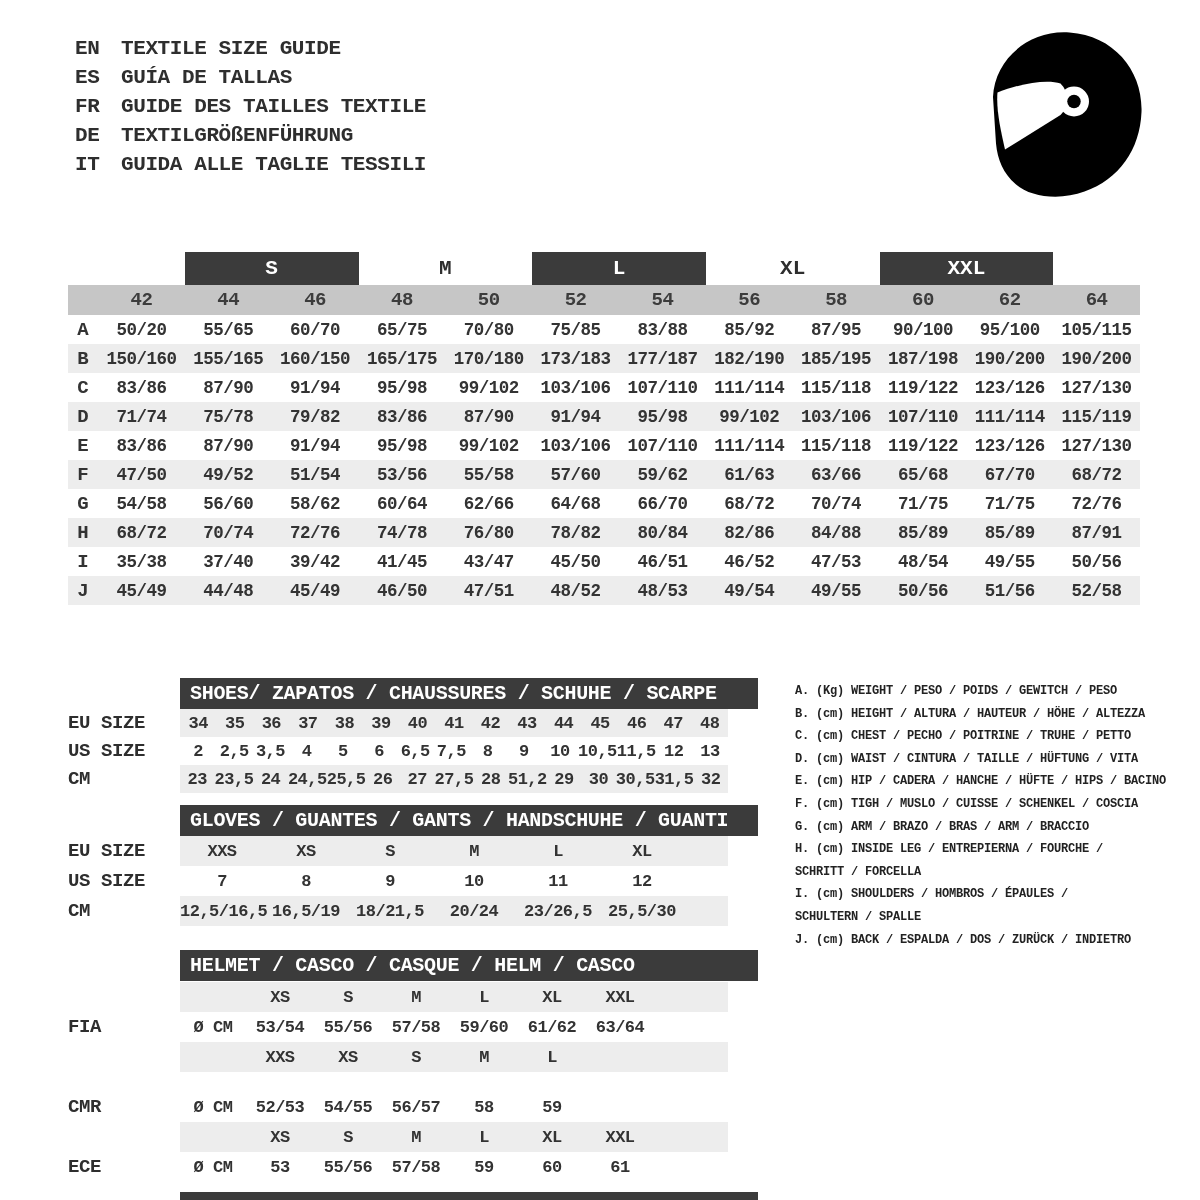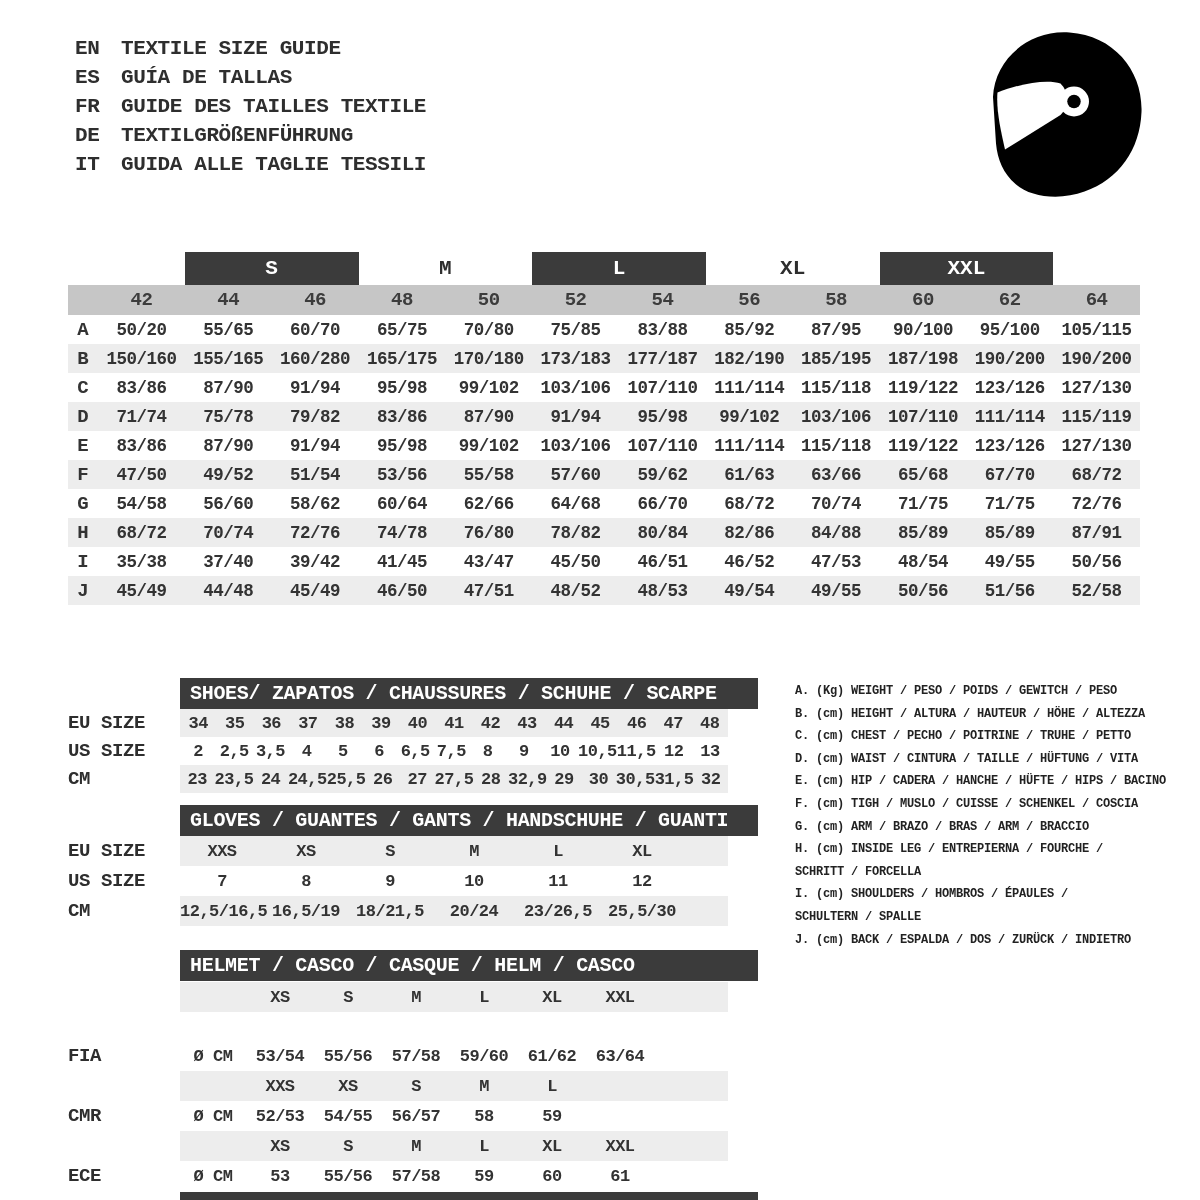--- a/index.html
+++ b/index.html
@@ -128,21 +128,21 @@
         <div class="cell">85/92</div>
         <div class="cell">87/95</div>
         <div class="cell">90/100</div>
         <div class="cell">95/100</div>
         <div class="cell">105/115</div>
       </div>
       <div class="trow drow stripe">
         <div class="rkey">B</div>
         <div class="cell">150/160</div>
         <div class="cell">155/165</div>
-        <div class="cell">160/280</div>
+        <div class="cell">160/150</div>
         <div class="cell">165/175</div>
         <div class="cell">170/180</div>
         <div class="cell">173/183</div>
         <div class="cell">177/187</div>
         <div class="cell">182/190</div>
         <div class="cell">185/195</div>
         <div class="cell">187/198</div>
         <div class="cell">190/200</div>
         <div class="cell">190/200</div>
       </div>
@@ -315,21 +315,21 @@
         <div class="svals shoes-grid stripe">
           <div class="scell">23</div>
           <div class="scell">23,5</div>
           <div class="scell">24</div>
           <div class="scell">24,5</div>
           <div class="scell">25,5</div>
           <div class="scell">26</div>
           <div class="scell">27</div>
           <div class="scell">27,5</div>
           <div class="scell">28</div>
-          <div class="scell">32,9</div>
+          <div class="scell">51,2</div>
           <div class="scell">29</div>
           <div class="scell">30</div>
           <div class="scell">30,5</div>
           <div class="scell">31,5</div>
           <div class="scell">32</div>
         </div>
       </div>
     </div>
 
   <div class="sec-bar bar-gloves">GLOVES / GUANTES / GANTS / HANDSCHUHE / GUANTI</div>
@@ -376,21 +376,21 @@
         <div class="svals helmet-grid stripe">
           <div class="scell"></div>
           <div class="scell">XS</div>
           <div class="scell">S</div>
           <div class="scell">M</div>
           <div class="scell">L</div>
           <div class="scell">XL</div>
           <div class="scell">XXL</div>
         </div>
       </div>
-      <div class="srow" style="height: 30px; margin-top: 29px;">
+      <div class="srow" style="height: 30px;">
         <div class="slabel">FIA</div>
         <div class="svals helmet-grid">
           <div class="scell">Ø CM</div>
           <div class="scell">53/54</div>
           <div class="scell">55/56</div>
           <div class="scell">57/58</div>
           <div class="scell">59/60</div>
           <div class="scell">61/62</div>
           <div class="scell">63/64</div>
         </div>
@@ -400,21 +400,21 @@
         <div class="svals helmet-grid stripe">
           <div class="scell"></div>
           <div class="scell">XXS</div>
           <div class="scell">XS</div>
           <div class="scell">S</div>
           <div class="scell">M</div>
           <div class="scell">L</div>
           <div class="scell"></div>
         </div>
       </div>
-      <div class="srow" style="height: 30px;">
+      <div class="srow" style="height: 30px; margin-top: 20px;">
         <div class="slabel">CMR</div>
         <div class="svals helmet-grid">
           <div class="scell">Ø CM</div>
           <div class="scell">52/53</div>
           <div class="scell">54/55</div>
           <div class="scell">56/57</div>
           <div class="scell">58</div>
           <div class="scell">59</div>
           <div class="scell"></div>
         </div>

